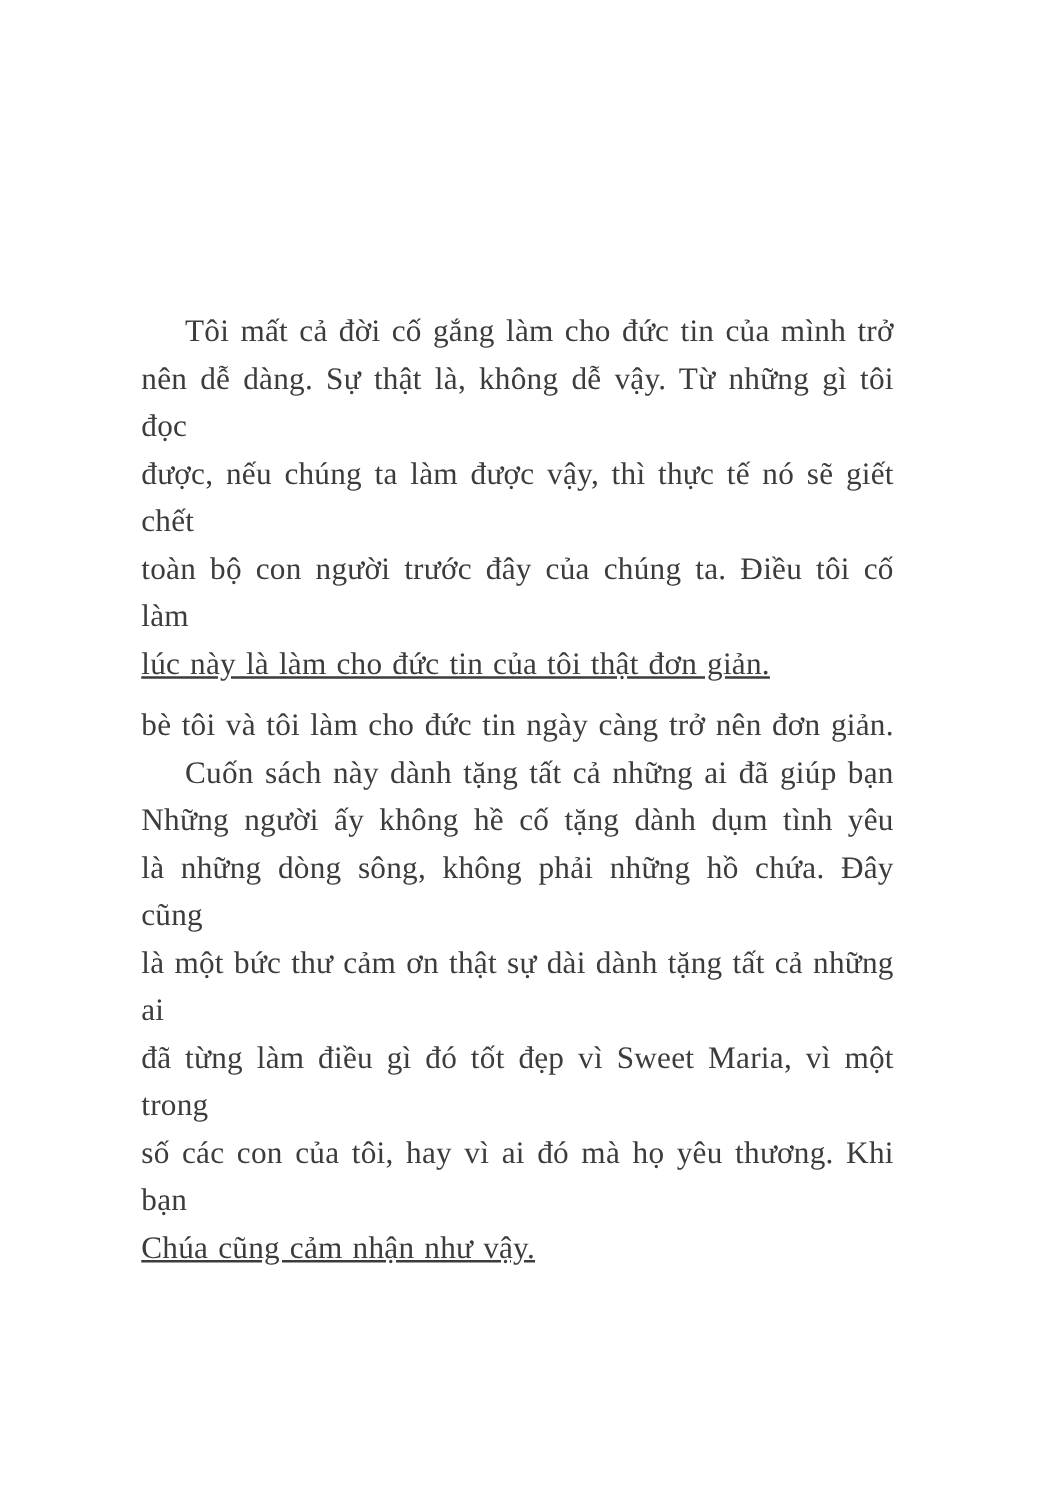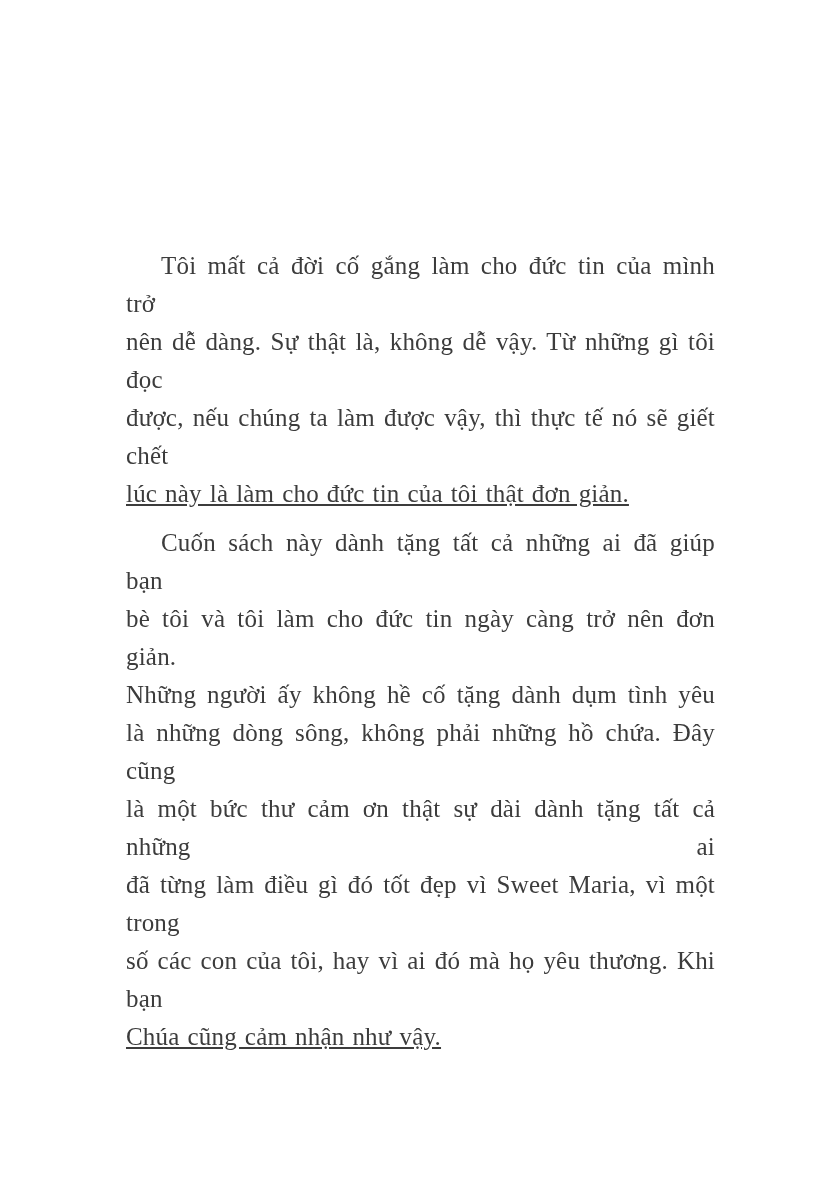--- a/index.html
+++ b/index.html
@@ -24,21 +24,21 @@
     left: 113px;
     top: 247px;
     width: 602px;
     font-size: 25px;
     line-height: 38px;
     letter-spacing: 0.2px;
     word-spacing: 1.5px;
     color: #3c3c3c;
   }
   .paragraph {
-    margin: 0 0 11px 13px;
+    margin: 0 0 11px 0;
   }
   .line {
     text-align: justify;
     text-align-last: justify;
     -moz-text-align-last: justify;
   }
   .line.first {
     text-indent: 35px;
   }
   .line.lastline {
@@ -49,25 +49,26 @@
 </style>
 </head>
 <body>
 
 <main class="book-page">
   <section class="text-block">
       <div class="paragraph">
         <div class="line first">Tôi mất cả đời cố gắng làm cho đức tin của mình trở</div>
         <div class="line">nên dễ dàng. Sự thật là, không dễ vậy. Từ những gì tôi đọc</div>
         <div class="line">được, nếu chúng ta làm được vậy, thì thực tế nó sẽ giết chết</div>
+        <div class="line">toàn bộ con người trước đây của chúng ta. Điều tôi cố làm</div>
         <div class="line lastline">lúc này là làm cho đức tin của tôi thật đơn giản.</div>
       </div>
       <div class="paragraph">
+        <div class="line">bè tôi và tôi làm cho đức tin ngày càng trở nên đơn giản.</div>
         <div class="line first">Cuốn sách này dành tặng tất cả những ai đã giúp bạn</div>
-        <div class="line">bè tôi và tôi làm cho đức tin ngày càng trở nên đơn giản.</div>
         <div class="line">Những người ấy không hề cố tặng dành dụm tình yêu</div>
         <div class="line">là những dòng sông, không phải những hồ chứa. Đây cũng</div>
         <div class="line">là một bức thư cảm ơn thật sự dài dành tặng tất cả những ai</div>
         <div class="line">đã từng làm điều gì đó tốt đẹp vì Sweet Maria, vì một trong</div>
         <div class="line">số các con của tôi, hay vì ai đó mà họ yêu thương. Khi bạn</div>
         <div class="line lastline">Chúa cũng cảm nhận như vậy.</div>
       </div>
     </section>
 </main>
 

